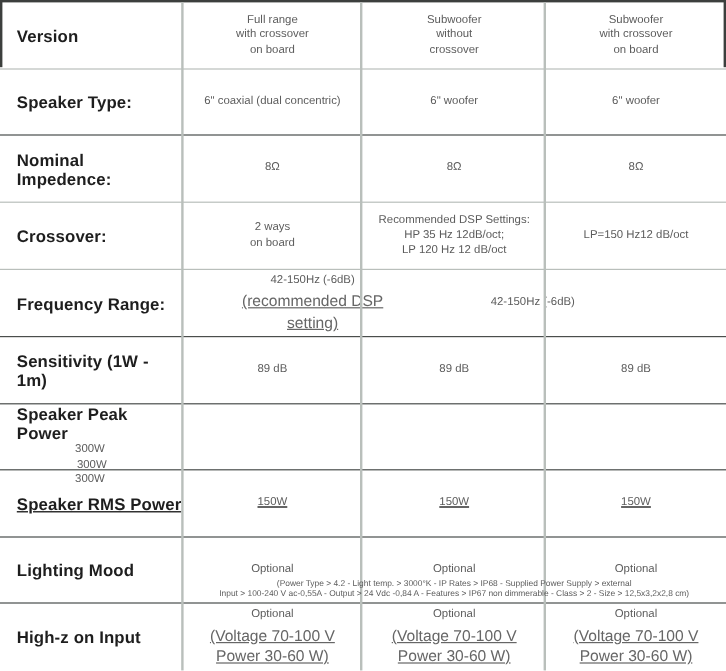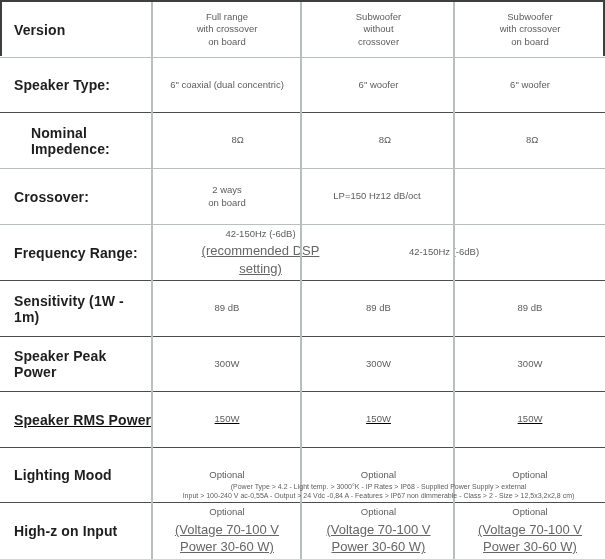--- a/index.html
+++ b/index.html
@@ -17,25 +17,25 @@
     background:#ffffff;
     overflow:hidden;
   }
   .row{
     display:flex;
     box-sizing:border-box;
     width:605px;
   }
   .r1{height:57px;border-top:2px solid var(--line-top);}
   .r2{height:55px;border-top:1px solid var(--line-light);}
-  .r3{height:56px;border-top:1px solid var(--line-dark);padding-left:17px;}
+  .r3{height:56px;border-top:1px solid var(--line-dark);}
   .r4{height:56px;border-top:1px solid var(--line-light);}
   .r5{height:56px;border-top:1px solid var(--line-light);gap:32px;}
   .r6{height:56px;border-top:1px solid var(--line-dark);}
-  .r7{height:55px;border-top:1px solid var(--line-dark);}
+  .r7{height:55px;border-top:1px solid var(--line-dark);flex-direction:column;}
   .r8{height:56px;border-top:1px solid var(--line-dark);text-decoration:underline;}
   .r9{height:55px;border-top:1px solid var(--line-dark);position:relative;}
   .r10{height:57px;border-top:1px solid var(--line-dark);}
   .cell{
     box-sizing:border-box;
     display:flex;flex-direction:column;
     justify-content:center;
   }
   .label{
     width:152px;
@@ -123,20 +123,25 @@
         <span class="main">8Ω</span>
       </div>
   </div>
 
   <div class="row r4">
     <div class="cell label">Crossover:</div>
     <div class="cell val c2">
         <span class="main">2 ways
 on board</span>
       </div>
+    <div class="cell val c3">
+        <span class="main">Recommended DSP Settings:
+HP 35 Hz 12dB/oct;
+LP 120 Hz 12 dB/oct</span>
+      </div>
     <div class="cell val c4">
         <span class="main">LP=150 Hz12 dB/oct</span>
       </div>
   </div>
 
   <div class="row r5">
     <div class="cell label">Frequency Range:</div>
     <div class="cell val c3">
         <span class="main">42-150Hz (-6dB)</span>
         <span class="sub">(recommended DSP setting)</span>

